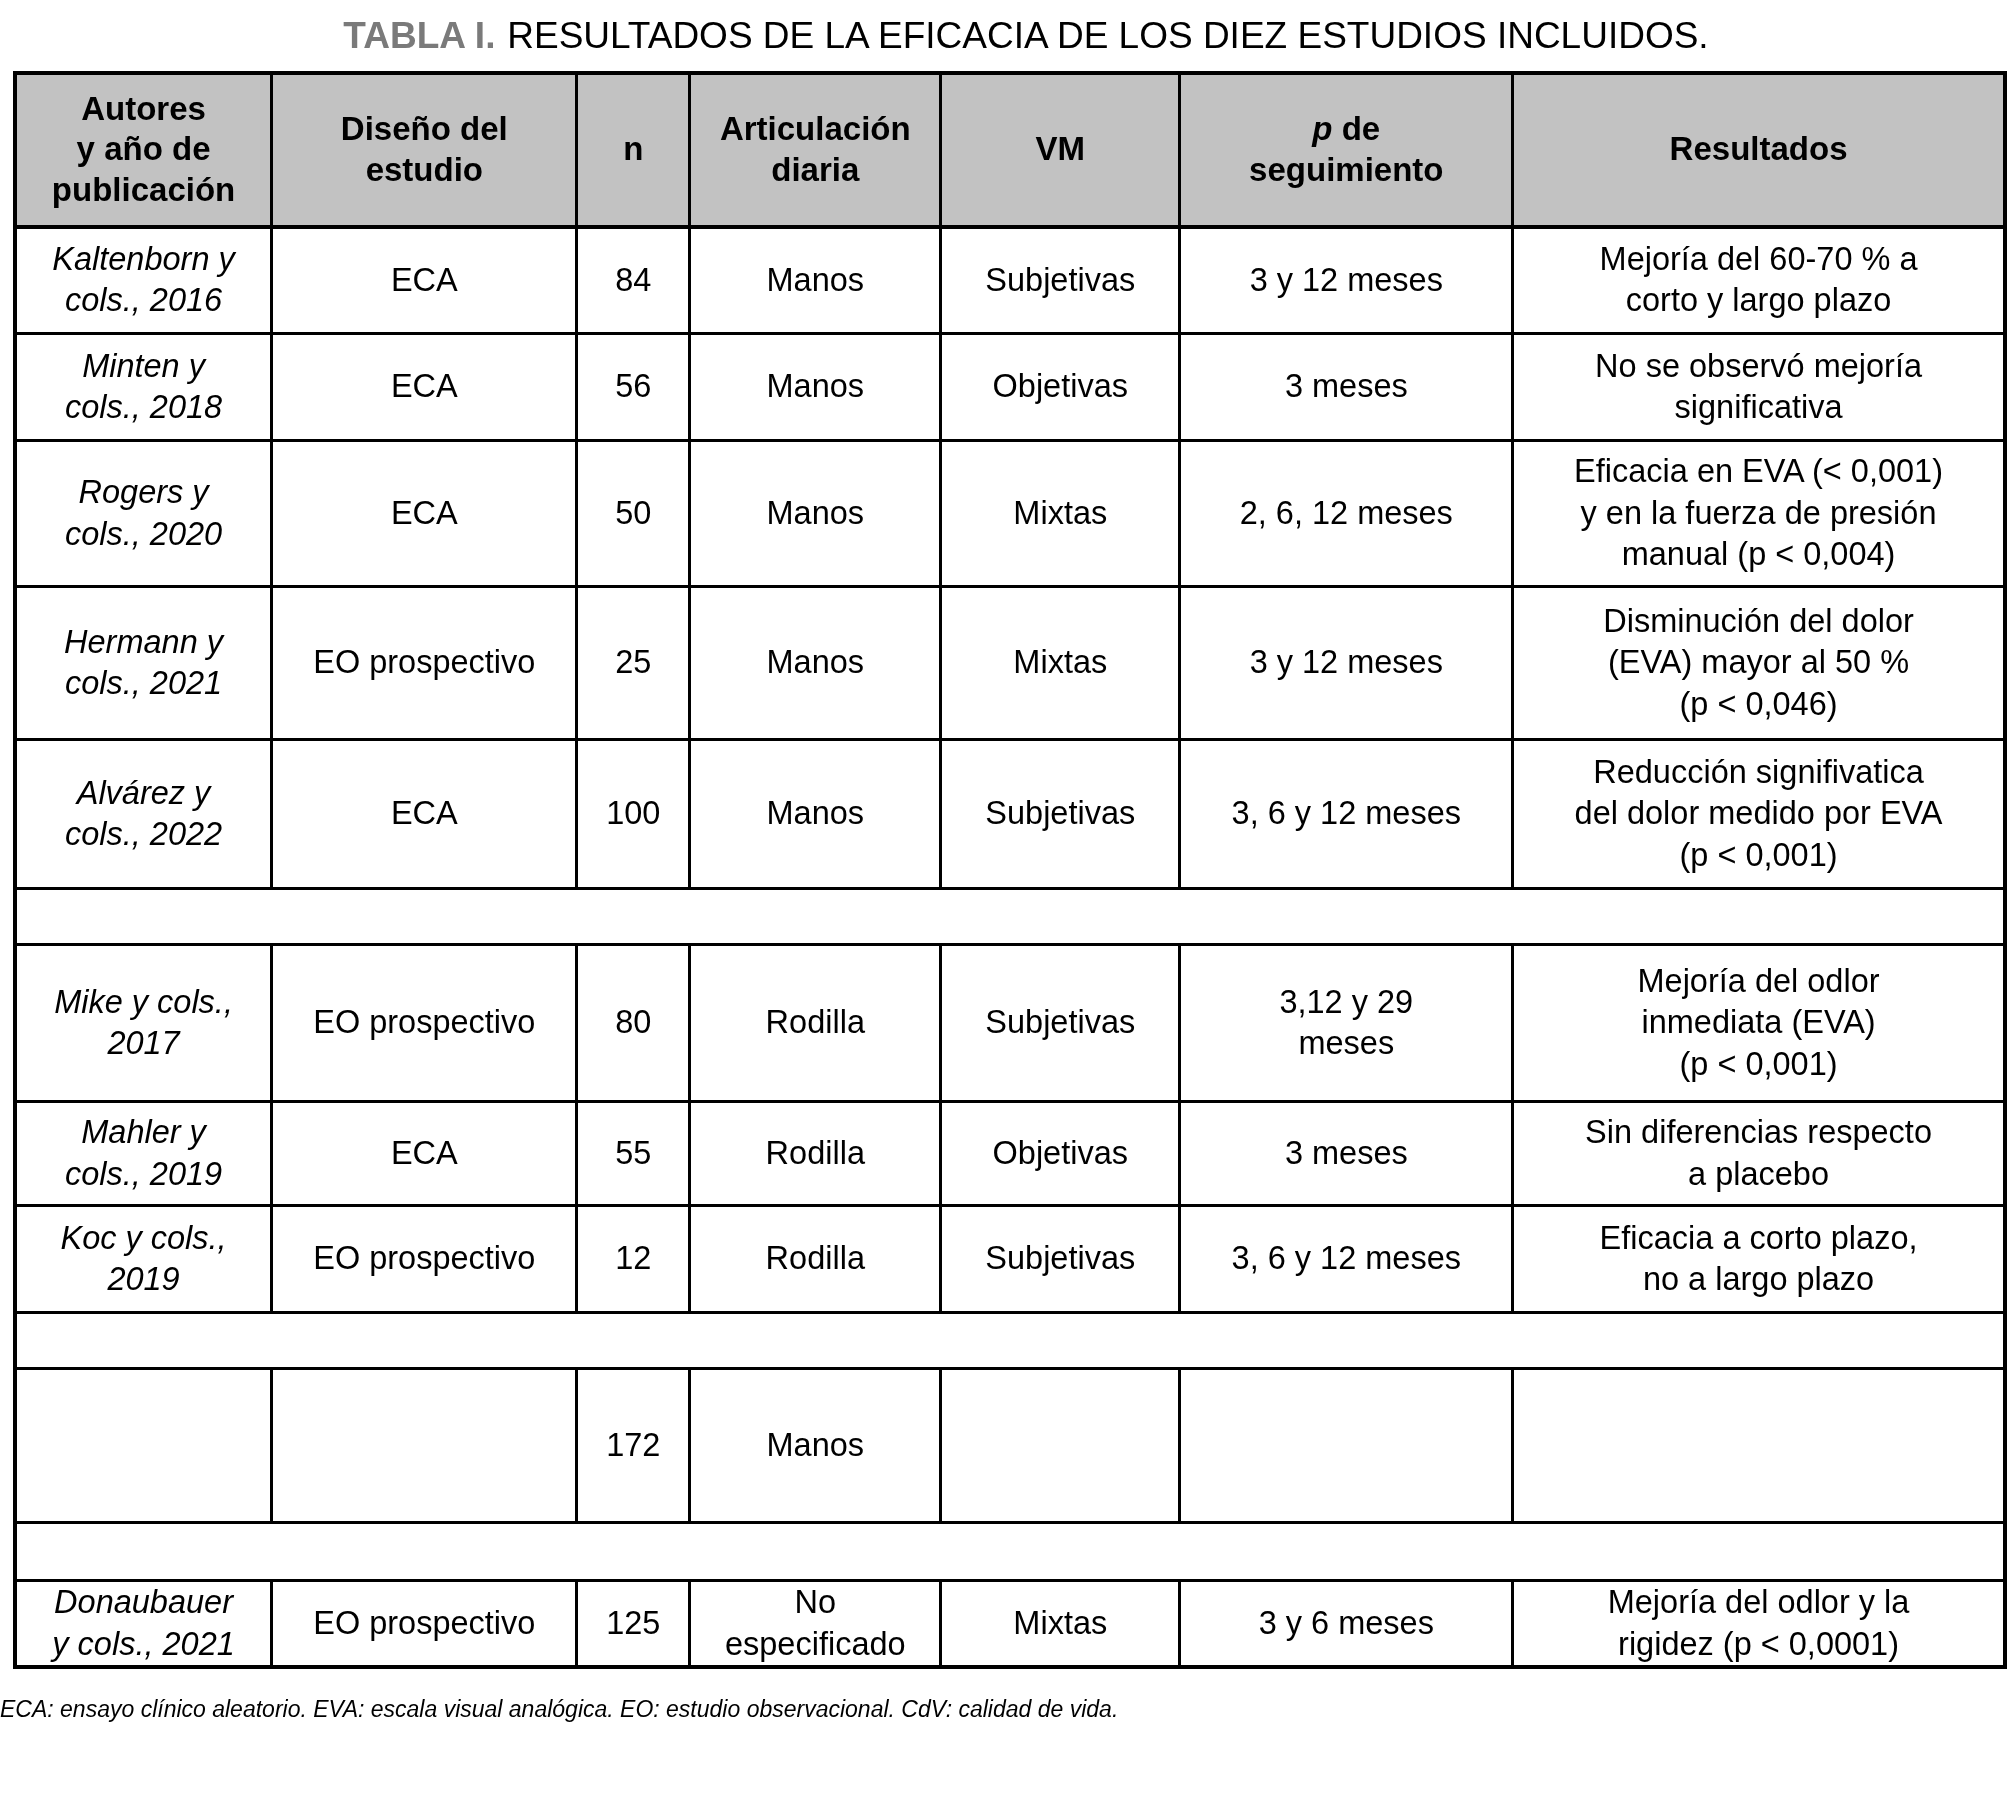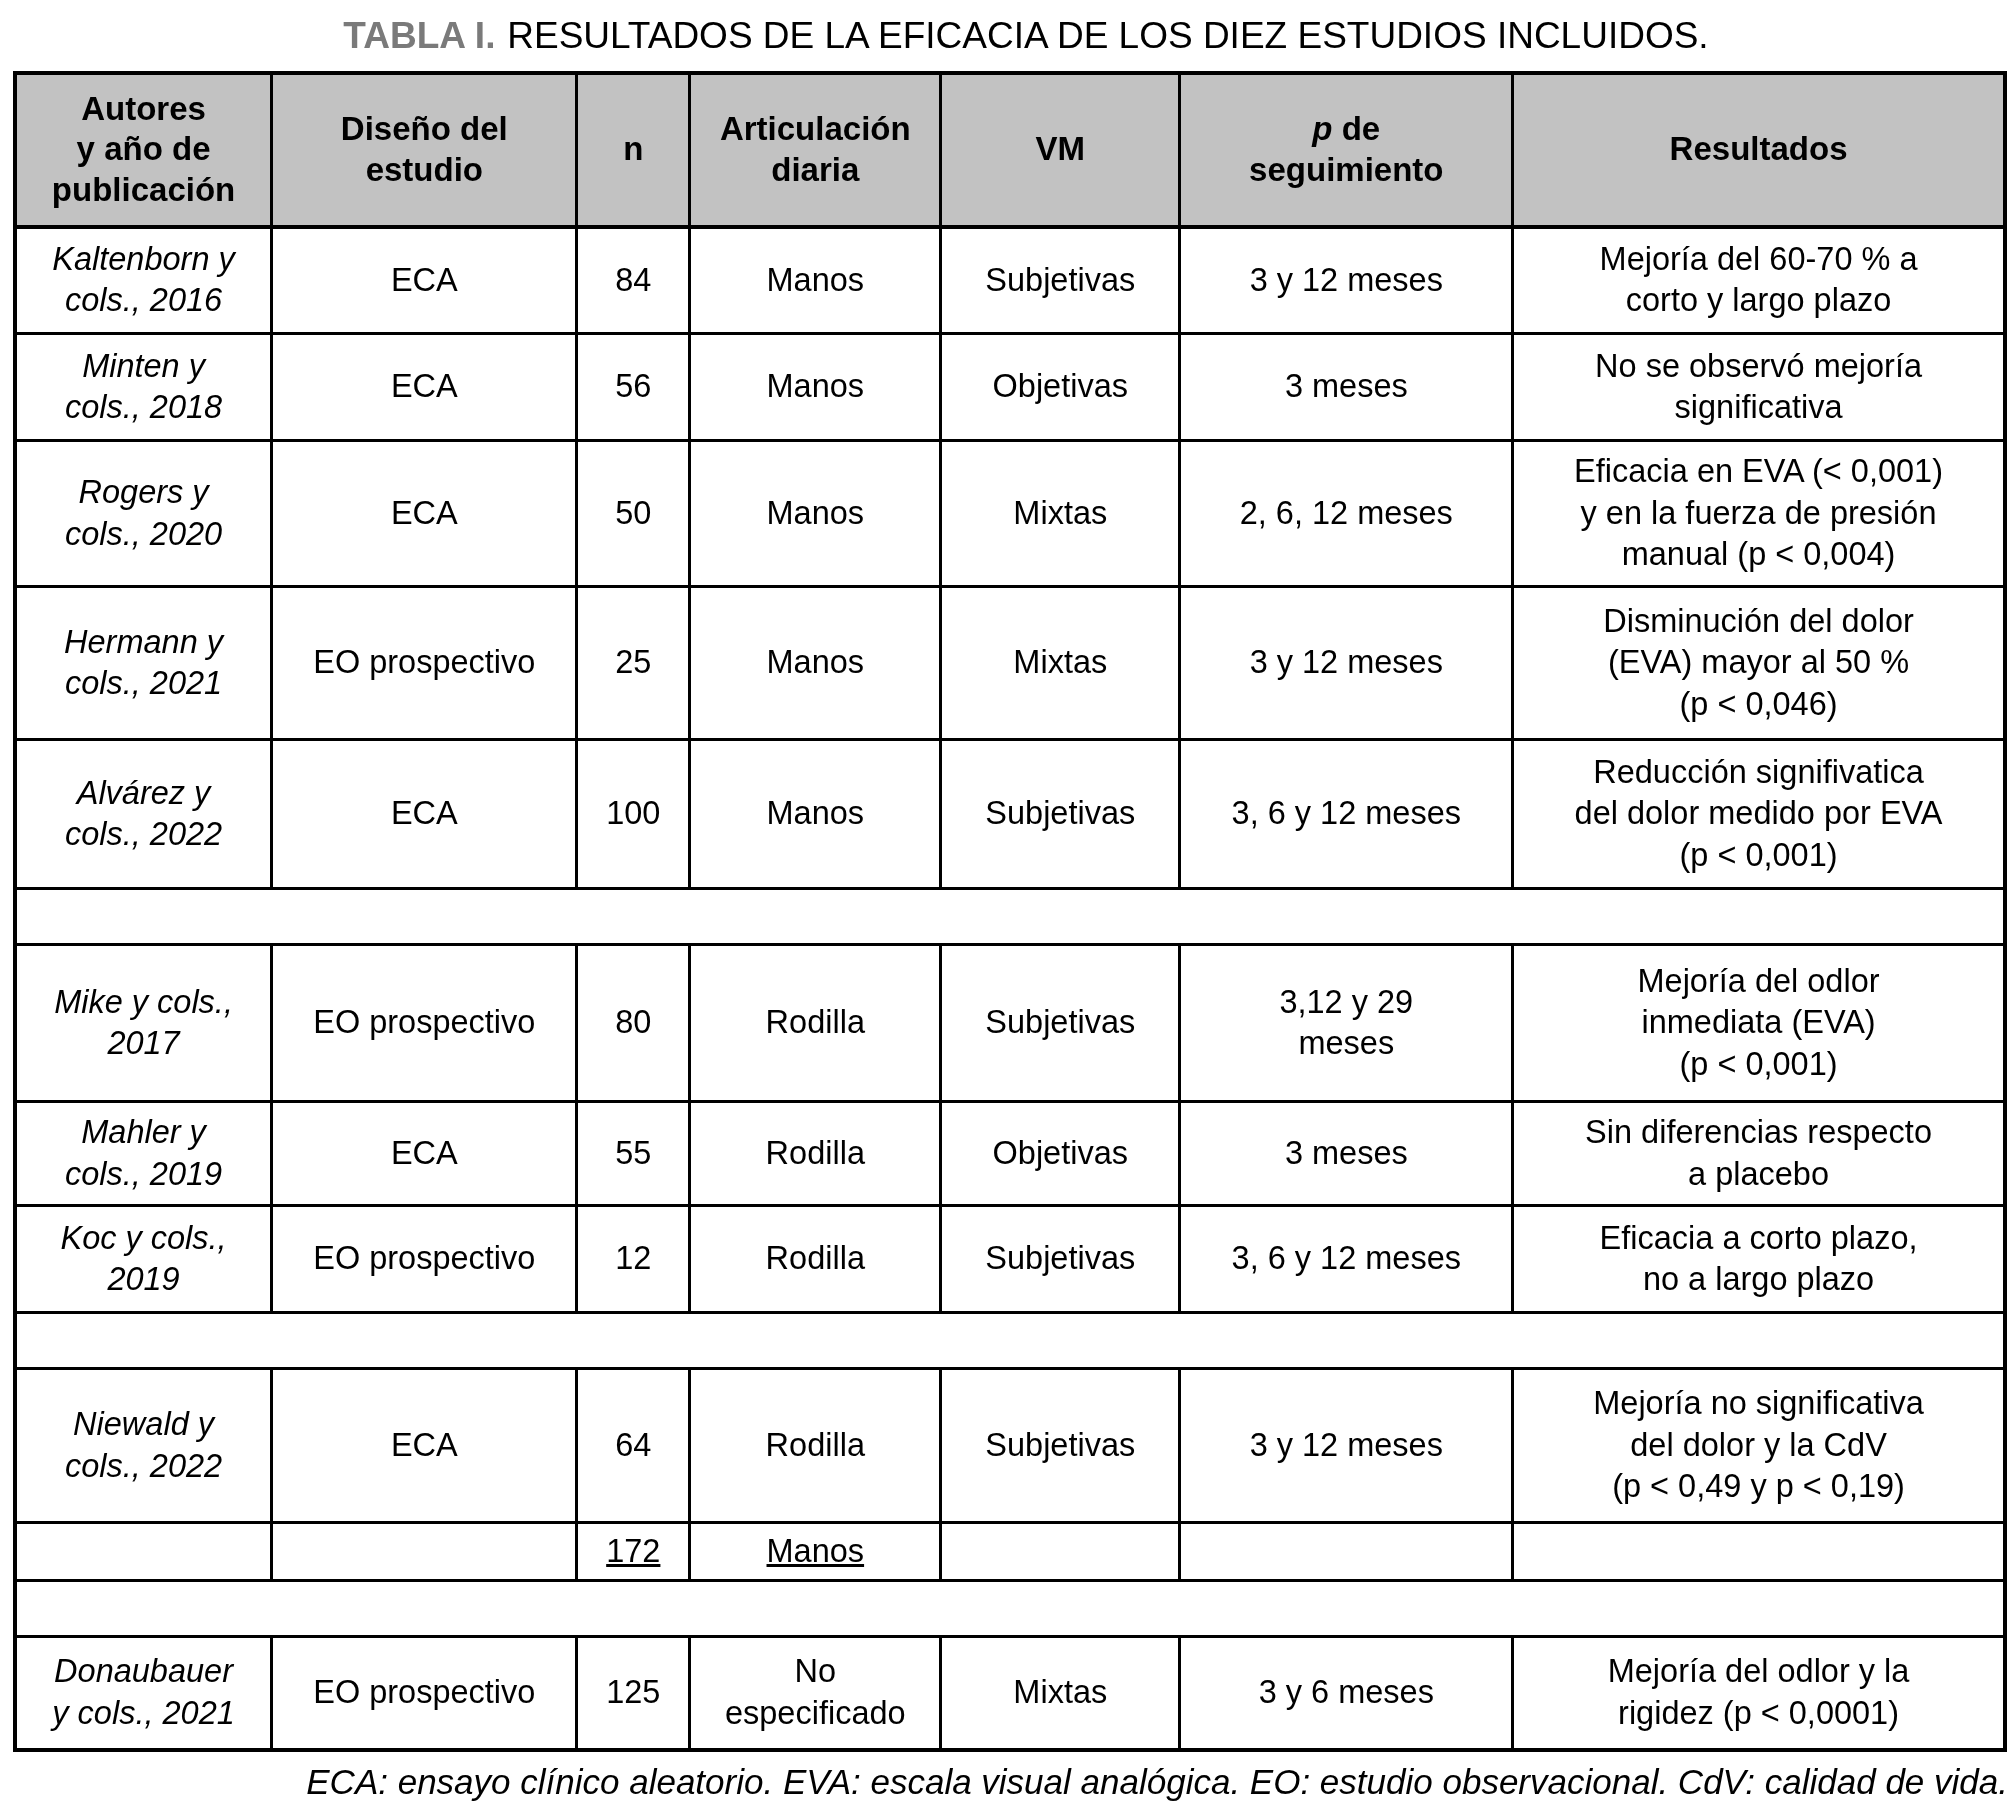--- a/index.html
+++ b/index.html
@@ -52,22 +52,22 @@
   tbody tr:nth-child(9){height:107px;}
   tbody tr:nth-child(11){height:154px;}
   tbody tr:nth-child(12){height:58px;text-decoration:underline;}
   tbody tr:nth-child(14){height:113px;}
   
   col.c0{width:257px;} col.c1{width:305px;} col.c2{width:113px;}
   col.c3{width:251px;} col.c4{width:239px;} col.c5{width:333px;}
   col.c6{width:492px;}
   
   .footnote{
-    font-style:italic;font-size:35px;line-height:1.2;
-    text-align:right;margin-top:9px;white-space:nowrap;
+    font-style:italic;font-size:23px;line-height:1.2;
+    text-align:left;margin-top:27px;white-space:nowrap;
   }
 </style>
 </head>
 <body>
 
 <div class="page">
 
   <div class="title">
     <span class="title-label">TABLA I.</span><span class="title-rest">RESULTADOS DE LA EFICACIA DE LOS DIEZ ESTUDIOS INCLUIDOS.</span>
   </div>
@@ -191,32 +191,20 @@
           <td class="col-2">12</td>
           <td class="col-3">Rodilla</td>
           <td class="col-4">Subjetivas</td>
           <td class="col-5">3, 6 y 12 meses</td>
           <td class="col-6">Eficacia a corto plazo,
 no a largo plazo</td>
         </tr>
         <tr class="r-separator">
           <td colspan="7"></td>
         </tr>
-        <tr class="r-study">
-          <td class="col-0">Niewald y
-cols., 2022</td>
-          <td class="col-1">ECA</td>
-          <td class="col-2">64</td>
-          <td class="col-3">Rodilla</td>
-          <td class="col-4">Subjetivas</td>
-          <td class="col-5">3 y 12 meses</td>
-          <td class="col-6">Mejoría no significativa
-del dolor y la CdV
-(p &lt; 0,49 y p &lt; 0,19)</td>
-        </tr>
         <tr class="r-subtotal">
           <td class="col-0"></td>
           <td class="col-1"></td>
           <td class="col-2">172</td>
           <td class="col-3">Manos</td>
           <td class="col-4"></td>
           <td class="col-5"></td>
           <td class="col-6"></td>
         </tr>
         <tr class="r-separator">

